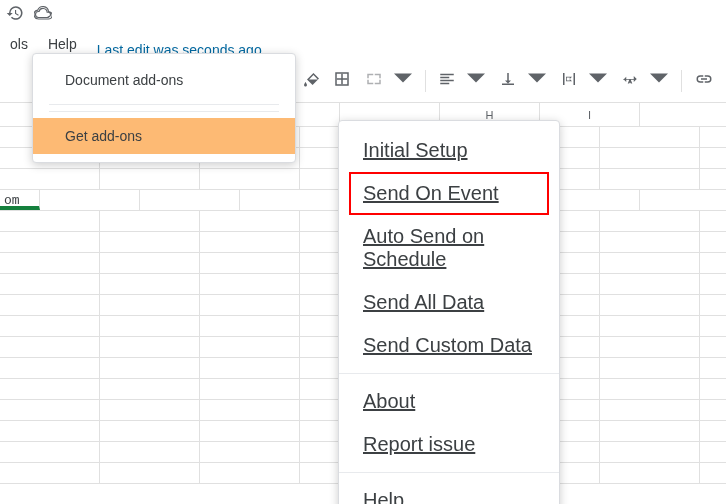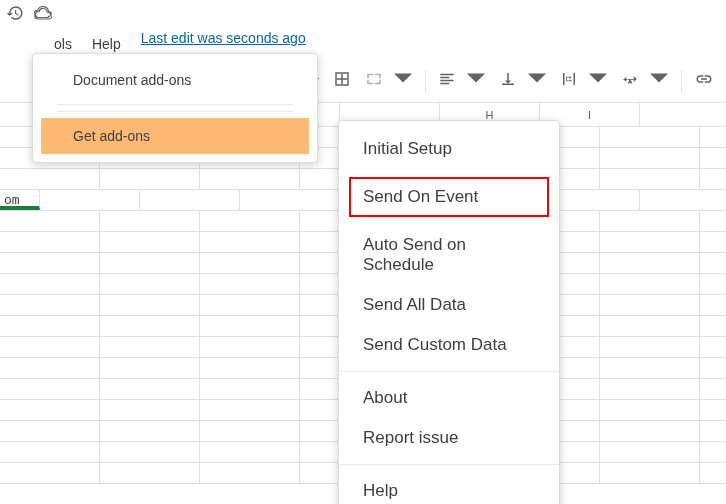--- a/index.html
+++ b/index.html
@@ -1,58 +1,58 @@
 <!DOCTYPE html>
 <html><head>
   <meta charset="utf-8">
   <style>
     * { box-sizing: border-box; margin: 0; padding: 0; font-family: Arial, sans-serif; }
     body { background: #fff; width: 726px; height: 504px; overflow: hidden; position: relative; font-size: 14px; color: #3c4043; }
     
     .top-icons { padding: 4px 6px; display: flex; gap: 10px; align-items: center; }
     .top-icons svg { width: 18px; height: 18px; fill: #5f6368; }
     
-    .menubar { display: flex; align-items: flex-start; padding: 1px 13px 0 0; border-bottom: 1px solid transparent; margin-left: 44px; }
+    .menubar { display: flex; align-items: flex-end; padding: 1px 13px 0 0; border-bottom: 1px solid transparent; }
     .menubar-item { padding: 6px 10px; cursor: pointer; font-size: 14px; }
     .menubar-item.active { background: #e6f4ea; border-radius: 3px; }
     .last-edit { color: #0369a1; text-decoration: underline; font-size: 14px; padding-left: 10px; cursor: pointer;}
     
     .toolbar { display: flex; align-items: center; padding: 6px 8px; border-bottom: 1px solid #e0e0e0; gap: 4px; min-height: 44px; }
     .toolbar > * { margin: 0 5px; }
     .toolbar svg { width: 18px; height: 18px; fill: #5f6368; }
     .toolbar .divider { width: 1px; height: 22px; background: #e0e0e0; margin: 0 4px; }
     .text-color { position: relative; }
     .text-color .underline { position: absolute; bottom: -2px; left: 0; right: 0; height: 3px; background: #000; }
     .chev { display:inline-block; margin-left:2px; }
     
     .sheet-area { position: relative; }
     .col-headers { display: flex; height: 24px; border-bottom: 1px solid #e0e0e0; margin-left: 0; }
     .col-header { width: 100px; border-right: 1px solid #e0e0e0; text-align: center; font-size: 11px; color: #5f6368; line-height: 24px; }
     .rows .row { display: flex; height: 21px; border-bottom: 1px solid #e0e0e0; }
     .rows .cell { width: 100px; border-right: 1px solid #e0e0e0; font-size: 13px; padding: 0 4px; line-height: 21px; overflow: hidden; white-space: nowrap; }
     .cell.selected-bottom { border-bottom: 4px solid #15803d; font-family: Liberation Mono, monospace; }
     
     .dropdown-main {
-      position: absolute; top: 53px; left: 32px; width: 286px;
+      position: absolute; top: 53px; left: 32px; width: 264px;
       background: #fff; border: 1px solid #dadce0; border-radius: 4px;
-      box-shadow: 0 2px 10px rgba(0,0,0,0.2); padding: 8px 8px; z-index: 10;
+      box-shadow: 0 2px 10px rgba(0,0,0,0.2); padding: 8px 0; z-index: 10;
     }
     .dropdown-main .item { padding: 10px 32px; cursor: pointer; font-size: 14px; display: flex; justify-content: space-between; align-items: center; }
     .dropdown-main .item:hover, .dropdown-main .item.hovered { background: #fdba74; }
     .dropdown-main .sep { height: 1px; background: #e8eaed; margin: 6px 16px; }
     .dropdown-main .arrow { color: #5f6368; font-size: 10px; }
     
     .dropdown-sub {
       position: absolute; top: 120px; left: 338px; width: 222px;
       background: #fff; border: 1px solid #dadce0; border-radius: 4px;
       box-shadow: 0 2px 10px rgba(0,0,0,0.2); padding: 8px 0; z-index: 11;
     }
-    .dropdown-sub .item { padding: 10px 24px; cursor: pointer; font-size: 17px; }
+    .dropdown-sub .item { padding: 10px 24px; cursor: pointer; font-size: 20px; text-decoration: underline; }
     .dropdown-sub .sep { height: 1px; background: #e8eaed; margin: 6px 0; }
-    .dropdown-sub .highlighted { border: 2px solid #ff0000; margin: 8px 10px; padding: 8px 12px; }
+    .dropdown-sub .highlighted { border: 2px solid #ff0000; margin: 0 10px; padding: 8px 12px; }
     
     .toolbar-spacer { width: 300px; }
   </style>
 </head>
 <body>
 
 <div class="top-icons">
   <span>
     <svg viewBox="0 0 24 24">
         <path d="M13 3a9 9 0 00-9 9H1l3.9 3.9L9 12H6a7 7 0 117 7 7 7 0 01-5-2.1l-1.4 1.4A9 9 0 1013 3zm-1 5v5l4.3 2.5.7-1.2-3.5-2V8H12z"></path>

